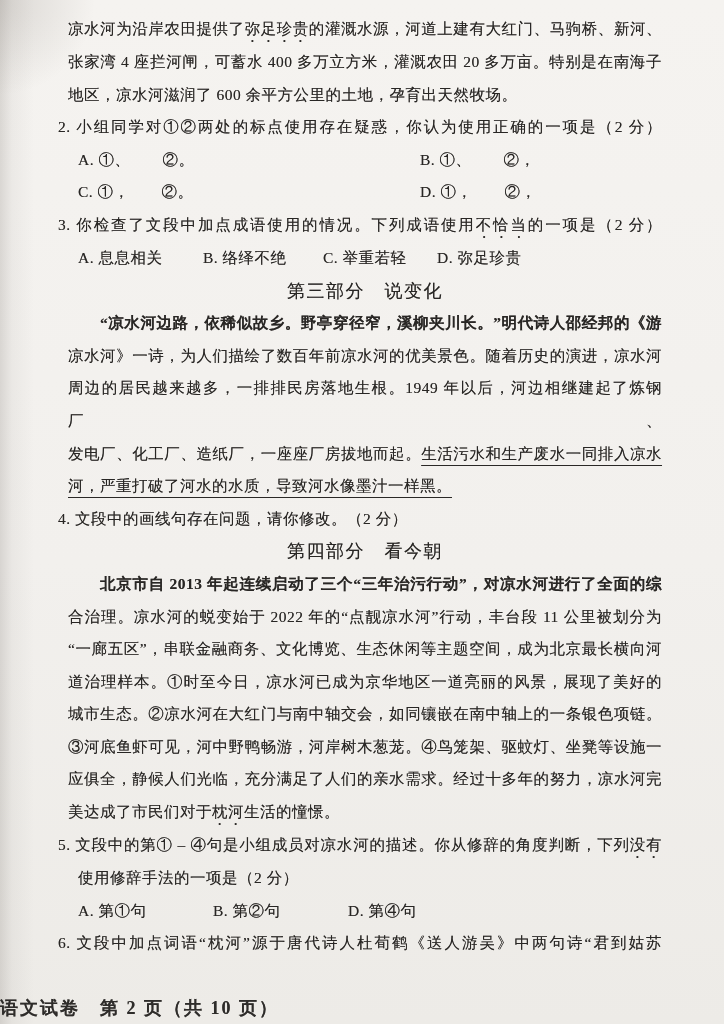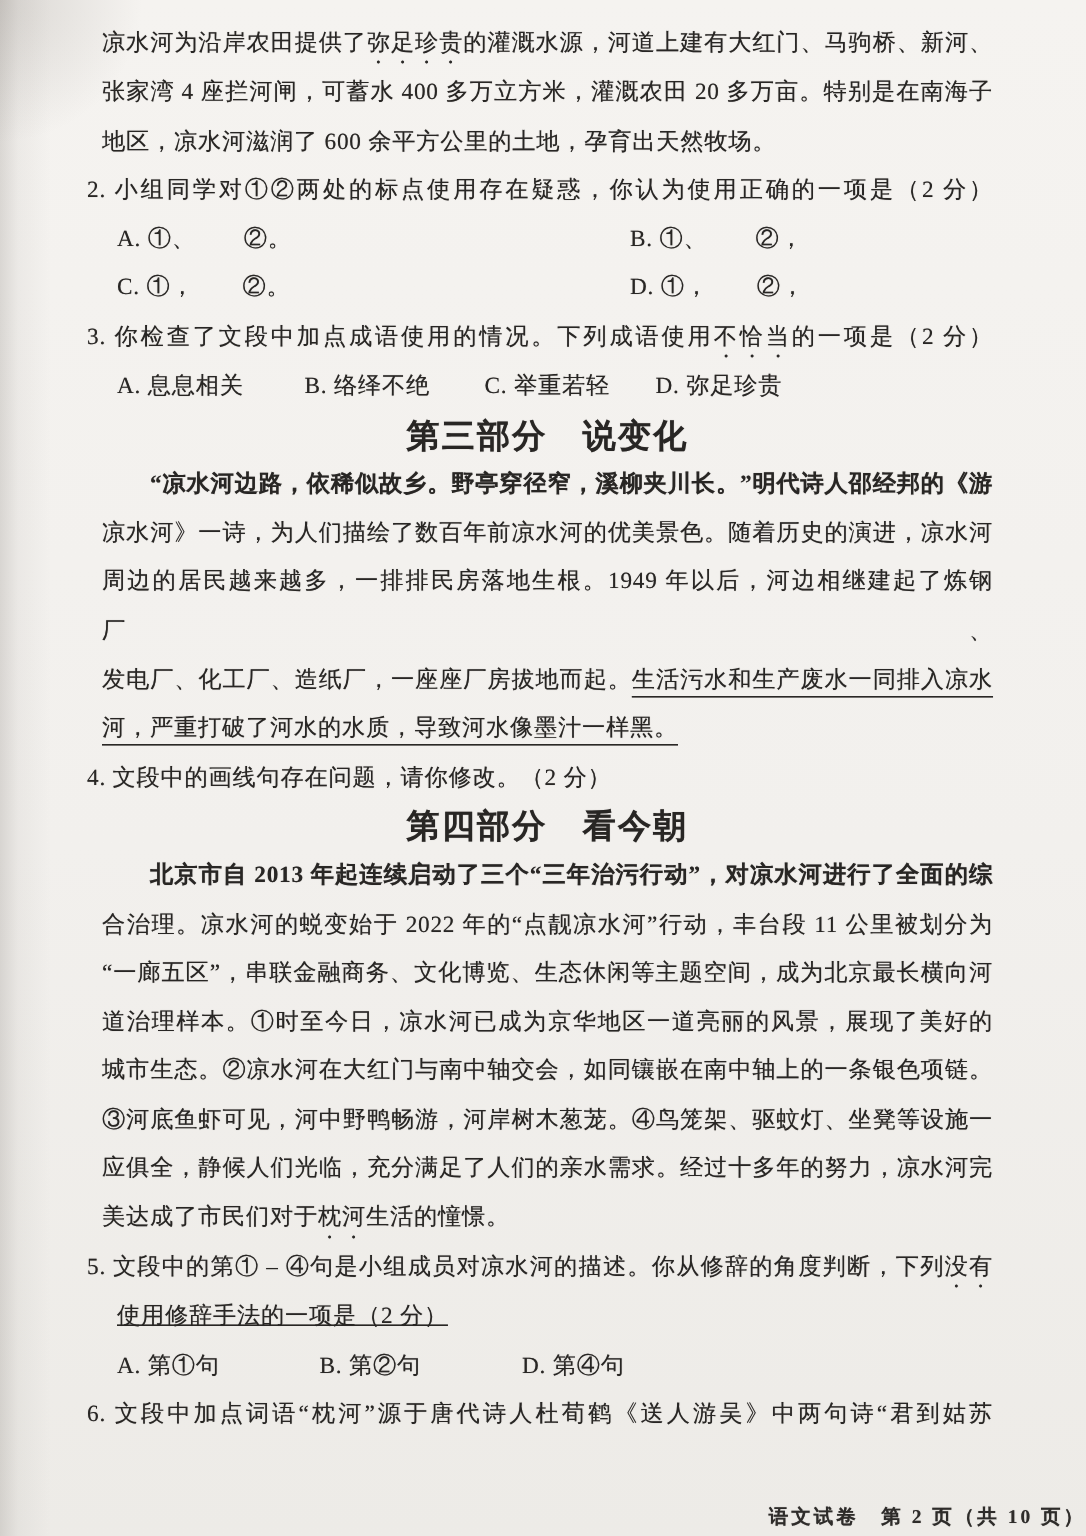--- a/index.html
+++ b/index.html
@@ -16,24 +16,24 @@
     text-shadow:0 0 .5px rgba(45,42,40,.55);
   }
   .content {
     position:absolute; top:13px; left:68px; width:594px;
     font-size:15.5px; line-height:32.6px; letter-spacing:.5px;
   }
   .line { width:594px; text-align:justify; text-align-last:justify; text-justify:inter-character; white-space:pre-wrap; }
   .line.end { text-align-last:left; }
   .line.indent { text-indent:32px;font-weight:bold; }
   .line.q { margin-left:-10px; width:604px; }
-  .line.qwrap { margin-left:10px; width:584px;text-decoration:underline; }
+  .line.qwrap { margin-left:10px; width:584px; }
   .line.heading {
     text-align:center; text-align-last:center;
-    font-weight:bold; font-size:22px; letter-spacing:1.5px;
+    font-weight:normal; font-size:18px; letter-spacing:1.5px;
   }
   .line.opt2, .line.opt4 { margin-left:10px; width:584px; display:flex; text-align:left; text-align-last:left; }
   .opt2 .opt:nth-child(1) { width:342px;text-align:right; }
   .opt4 .opt:nth-child(1) { width:125px; }
   .opt4 .opt:nth-child(2) { width:120px; }
   .opt4 .opt:nth-child(3) { width:114px; }
   .opt4.wide .opt:nth-child(1),
   .opt4.wide .opt:nth-child(2),
   .opt4.wide .opt:nth-child(3) { width:135px; }
   .em {
@@ -43,21 +43,21 @@
     text-emphasis-position:under right;
   }
   .u {
     text-decoration:underline;
     text-decoration-thickness:1.3px;
     text-underline-offset:6px;
     text-decoration-color:#2a2826;
   }
   .footer {
     position:absolute; left:0; bottom:4px; width:100%;
-    text-align:right; font-size:13px; font-weight:600;
+    text-align:left; font-size:18px; font-weight:600;
     letter-spacing:2px; color:#2e2c2a;
   }
 </style>
 </head>
 <body>
 
 <div class="page">
   <div class="content">
       <div class="line body"><span>凉水河为沿岸农田提供了</span><span class="em">弥足珍贵</span><span>的灌溉水源，河道上建有大红门、马驹桥、新河、</span></div>
       <div class="line body"><span>张家湾 4 座拦河闸，可蓄水 400 多万立方米，灌溉农田 20 多万亩。特别是在南海子</span></div>

